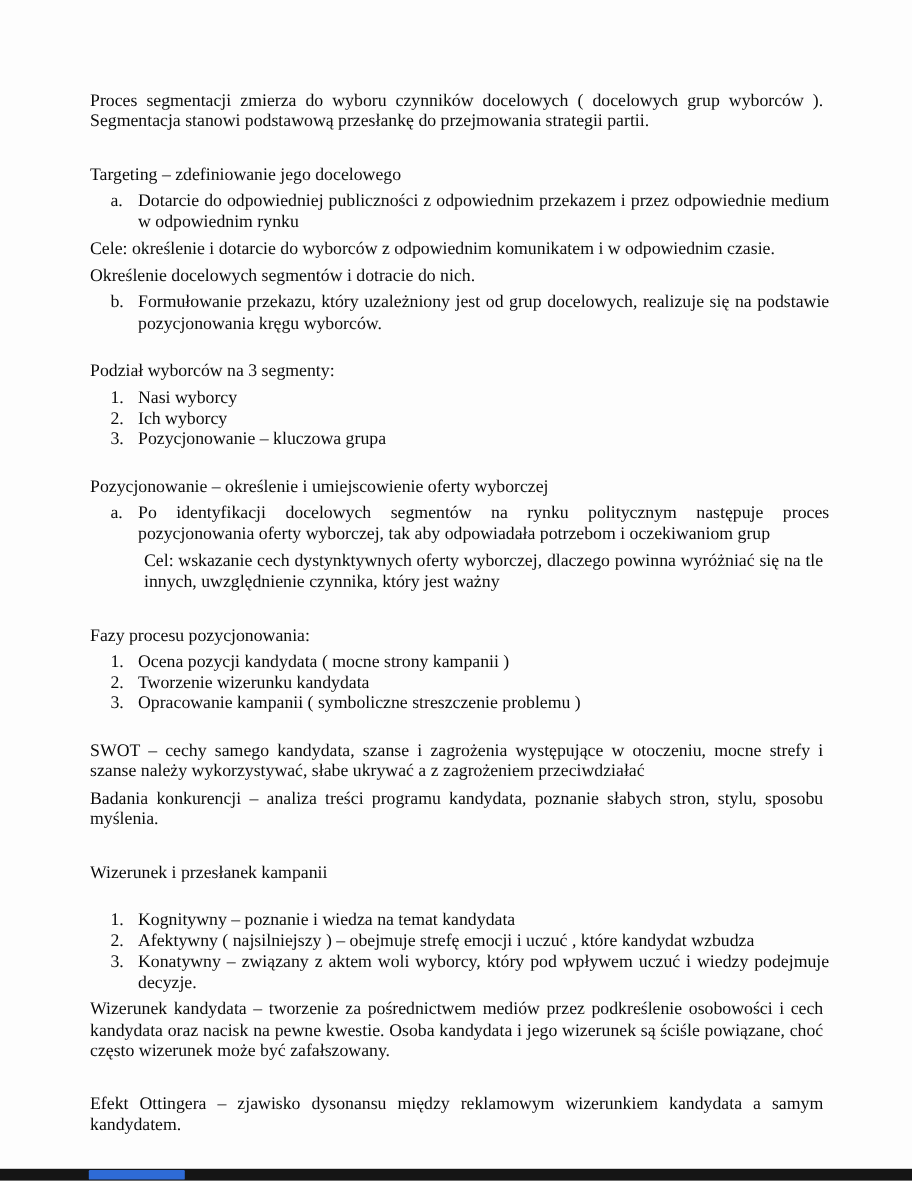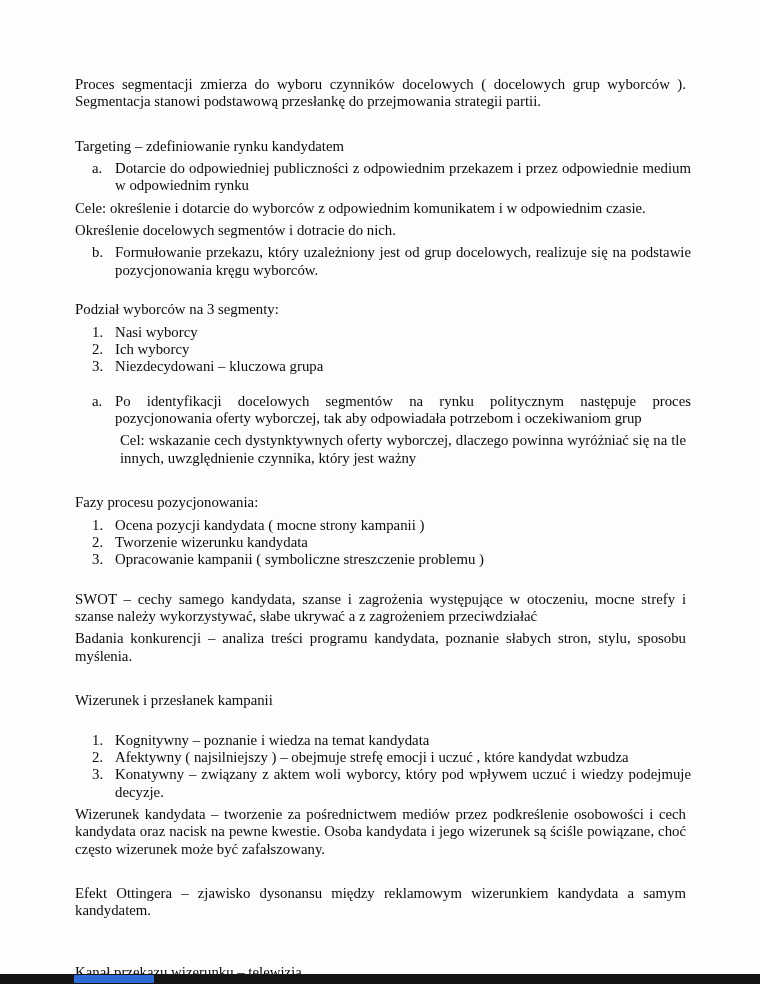--- a/index.html
+++ b/index.html
@@ -57,31 +57,32 @@
     border-radius: 1px;
   }
 </style>
 </head>
 <body>
 
 <div class="doc">
   <div>
       <p class="para">Proces segmentacji zmierza do wyboru czynników docelowych ( docelowych grup wyborców ). Segmentacja stanowi podstawową przesłankę do przejmowania strategii partii.</p>
       <div class="blank"></div>
-      <p class="para">Targeting – zdefiniowanie rynku kandydatem</p>
+      <p class="para">Targeting – zdefiniowanie jego docelowego</p>
       <div class="li"><span class="marker">a.</span><span>Dotarcie do odpowiedniej publiczności z odpowiednim przekazem i przez odpowiednie medium w odpowiednim rynku</span></div>
       <p class="para">Cele: określenie i dotarcie do wyborców z odpowiednim komunikatem i w odpowiednim czasie.</p>
       <p class="para">Określenie docelowych segmentów i dotracie do nich.</p>
       <div class="li"><span class="marker">b.</span><span>Formułowanie przekazu, który uzależniony jest od grup docelowych, realizuje się na podstawie pozycjonowania kręgu wyborców.</span></div>
       <div class="blank"></div>
       <p class="para">Podział wyborców na 3 segmenty:</p>
       <div class="li"><span class="marker">1.</span><span>Nasi wyborcy</span></div>
       <div class="li"><span class="marker">2.</span><span>Ich wyborcy</span></div>
-      <div class="li"><span class="marker">3.</span><span>Niezdecydowani – kluczowa grupa</span></div>
+      <div class="li"><span class="marker">3.</span><span>Pozycjonowanie – kluczowa grupa</span></div>
       <div class="blank"></div>
+      <p class="para">Pozycjonowanie – określenie i umiejscowienie oferty wyborczej</p>
       <div class="li"><span class="marker">a.</span><span>Po identyfikacji docelowych segmentów na rynku politycznym następuje proces pozycjonowania oferty wyborczej, tak aby odpowiadała potrzebom i oczekiwaniom grup</span></div>
       <p class="para indent">Cel: wskazanie cech dystynktywnych oferty wyborczej, dlaczego powinna wyróżniać się na tle innych, uwzględnienie czynnika, który jest ważny</p>
       <div class="blank"></div>
       <p class="para">Fazy procesu pozycjonowania:</p>
       <div class="li"><span class="marker">1.</span><span>Ocena pozycji kandydata ( mocne strony kampanii )</span></div>
       <div class="li"><span class="marker">2.</span><span>Tworzenie wizerunku kandydata</span></div>
       <div class="li"><span class="marker">3.</span><span>Opracowanie kampanii ( symboliczne streszczenie problemu )</span></div>
       <div class="blank"></div>
       <p class="para">SWOT – cechy samego kandydata, szanse i zagrożenia występujące w otoczeniu, mocne strefy i szanse należy wykorzystywać, słabe ukrywać a z zagrożeniem przeciwdziałać</p>
       <p class="para">Badania konkurencji – analiza treści programu kandydata, poznanie słabych stron, stylu, sposobu myślenia.</p>

